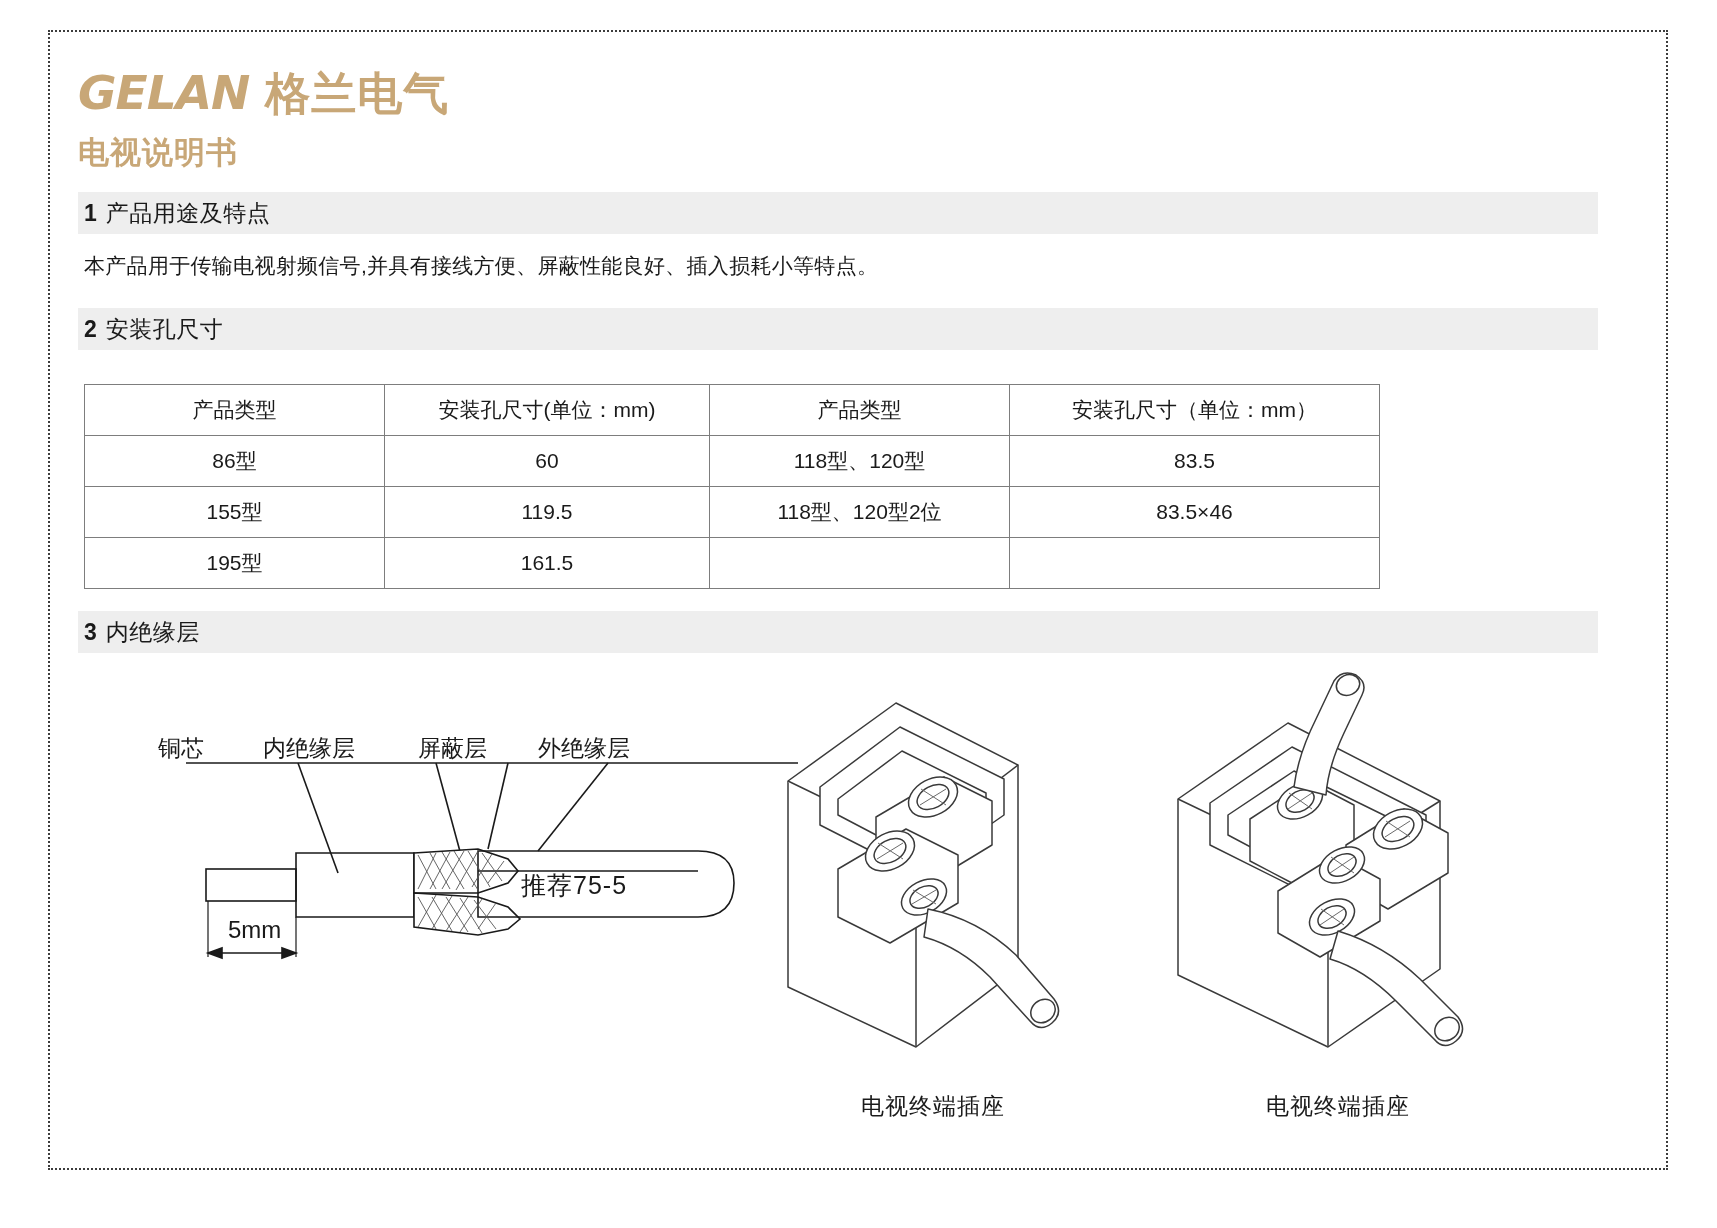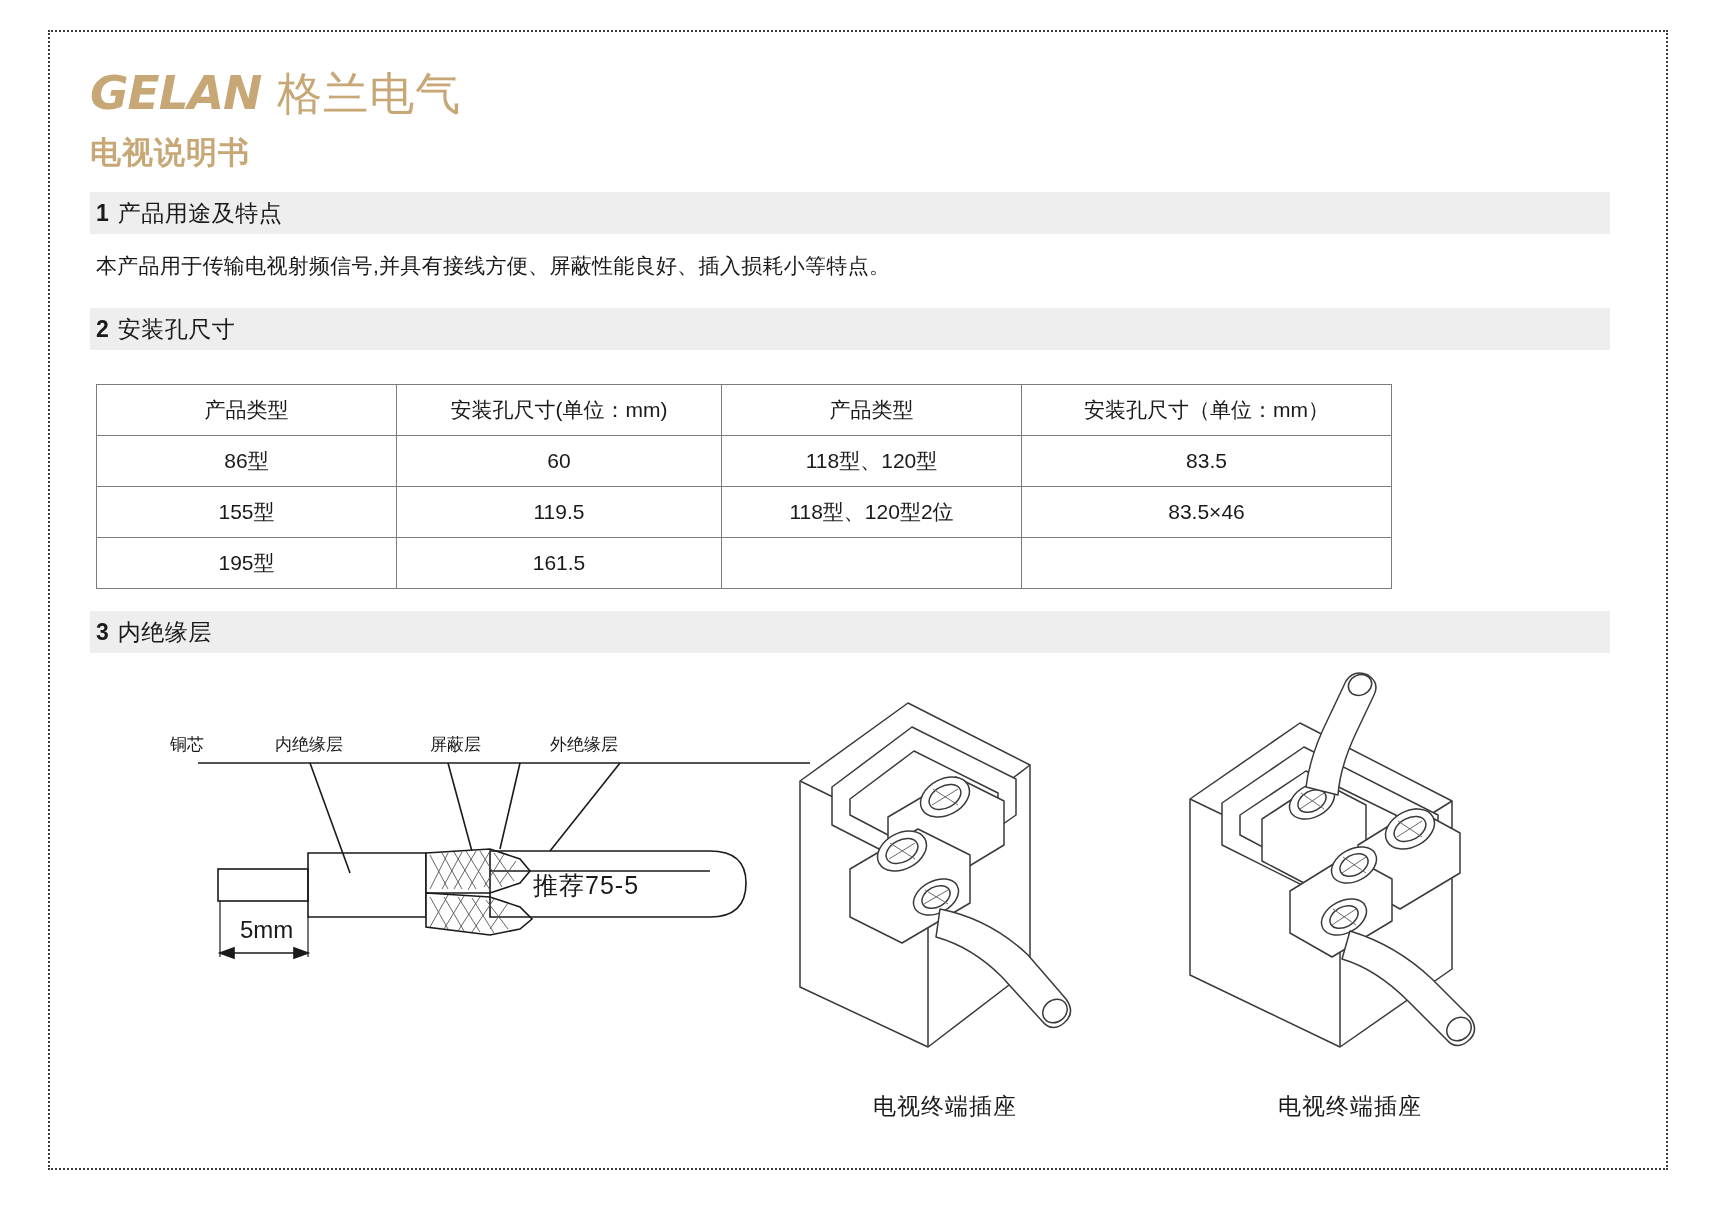--- a/index.html
+++ b/index.html
@@ -19,42 +19,42 @@
     position: absolute;
     left: 48px;
     top: 30px;
     width: 1620px;
     height: 1140px;
     border: 2px dotted #3c3c3c;
     box-sizing: border-box;
   }
   .inner {
     position: absolute;
-    left: 40px;
+    left: 28px;
     top: 22px;
     width: 1520px;
   }
   
   .brand-row {
     display: flex;
     align-items: flex-end;
     height: 62px;
   }
   .brand-en {
     font-family: "DejaVu Sans", sans-serif;
     font-size: 47px;
     font-weight: bold;
     font-style: italic;
     letter-spacing: -1px;
     color: #c8a777;
     line-height: 1;
   }
   .brand-cn {
     font-size: 45px;
-    font-weight: normal;
+    font-weight: bold;
     color: #c8a777;
     margin-left: 16px;
     line-height: 1;
     letter-spacing: 1px;
   }
   .doc-title {
     font-size: 31px;
     font-weight: bold;
     color: #c8a777;
     margin-top: 16px;
@@ -113,21 +113,21 @@
     margin-top: 8px;
   }
   .cap {
     position: absolute;
     font-size: 23px;
     text-align: center;
     letter-spacing: 1px;
   }
   .lbl {
     position: absolute;
-    font-size: 17px;
+    font-size: 23px;
     white-space: nowrap;
   }
   .dim-txt {
     position: absolute;
     font-size: 24px;
   }
   .rec-txt {
     position: absolute;
     font-size: 25px;
     letter-spacing: 1px;

